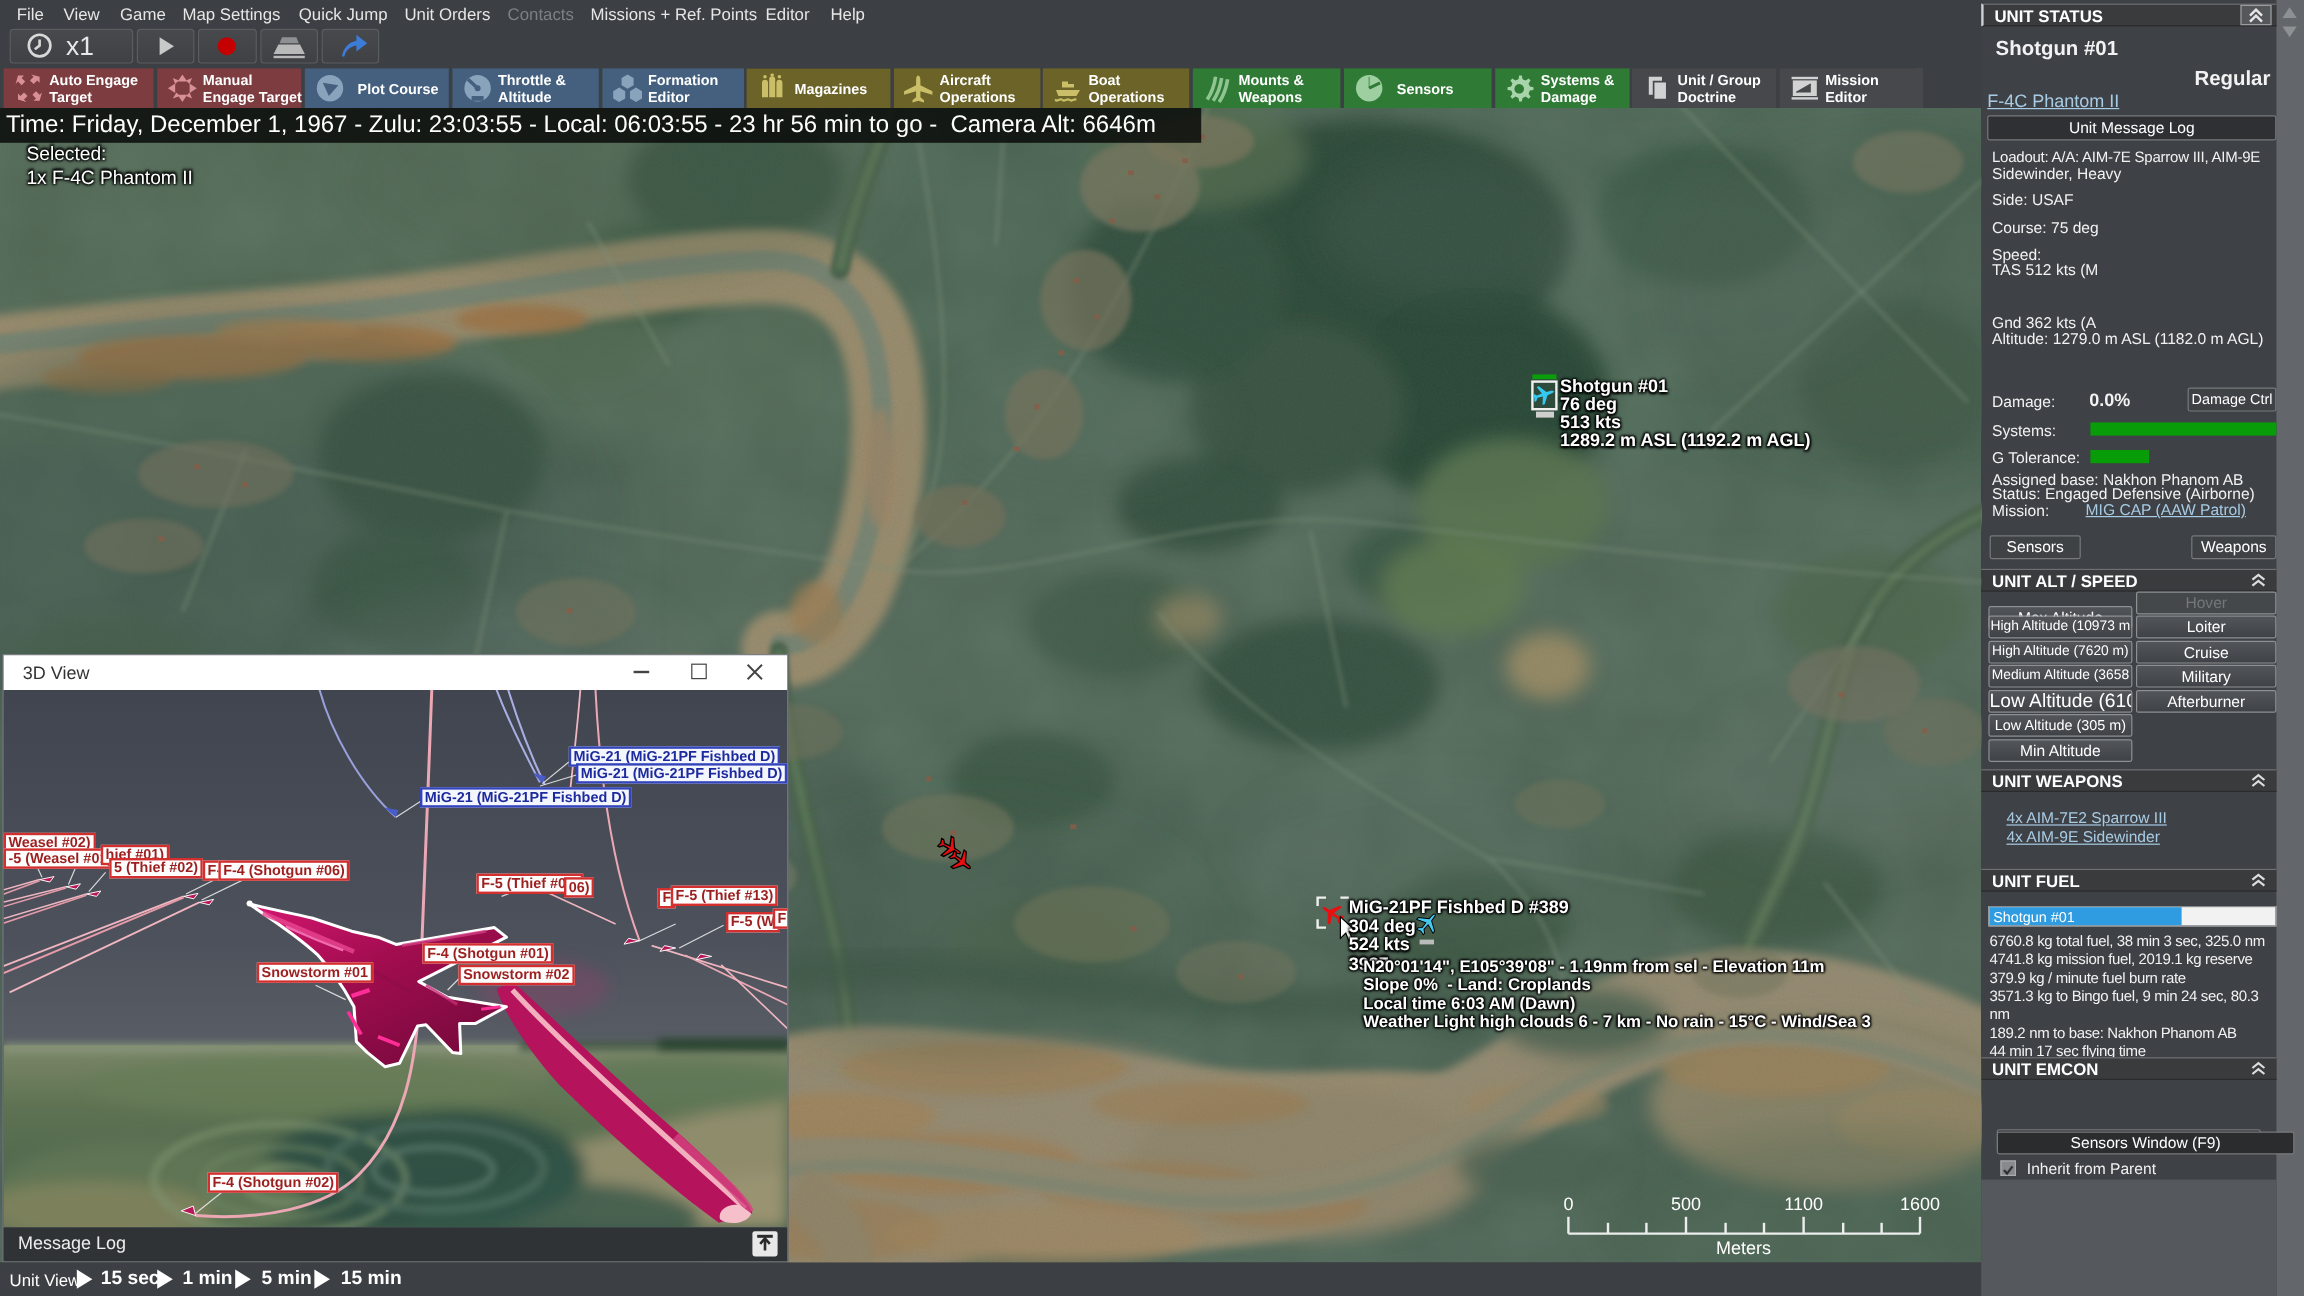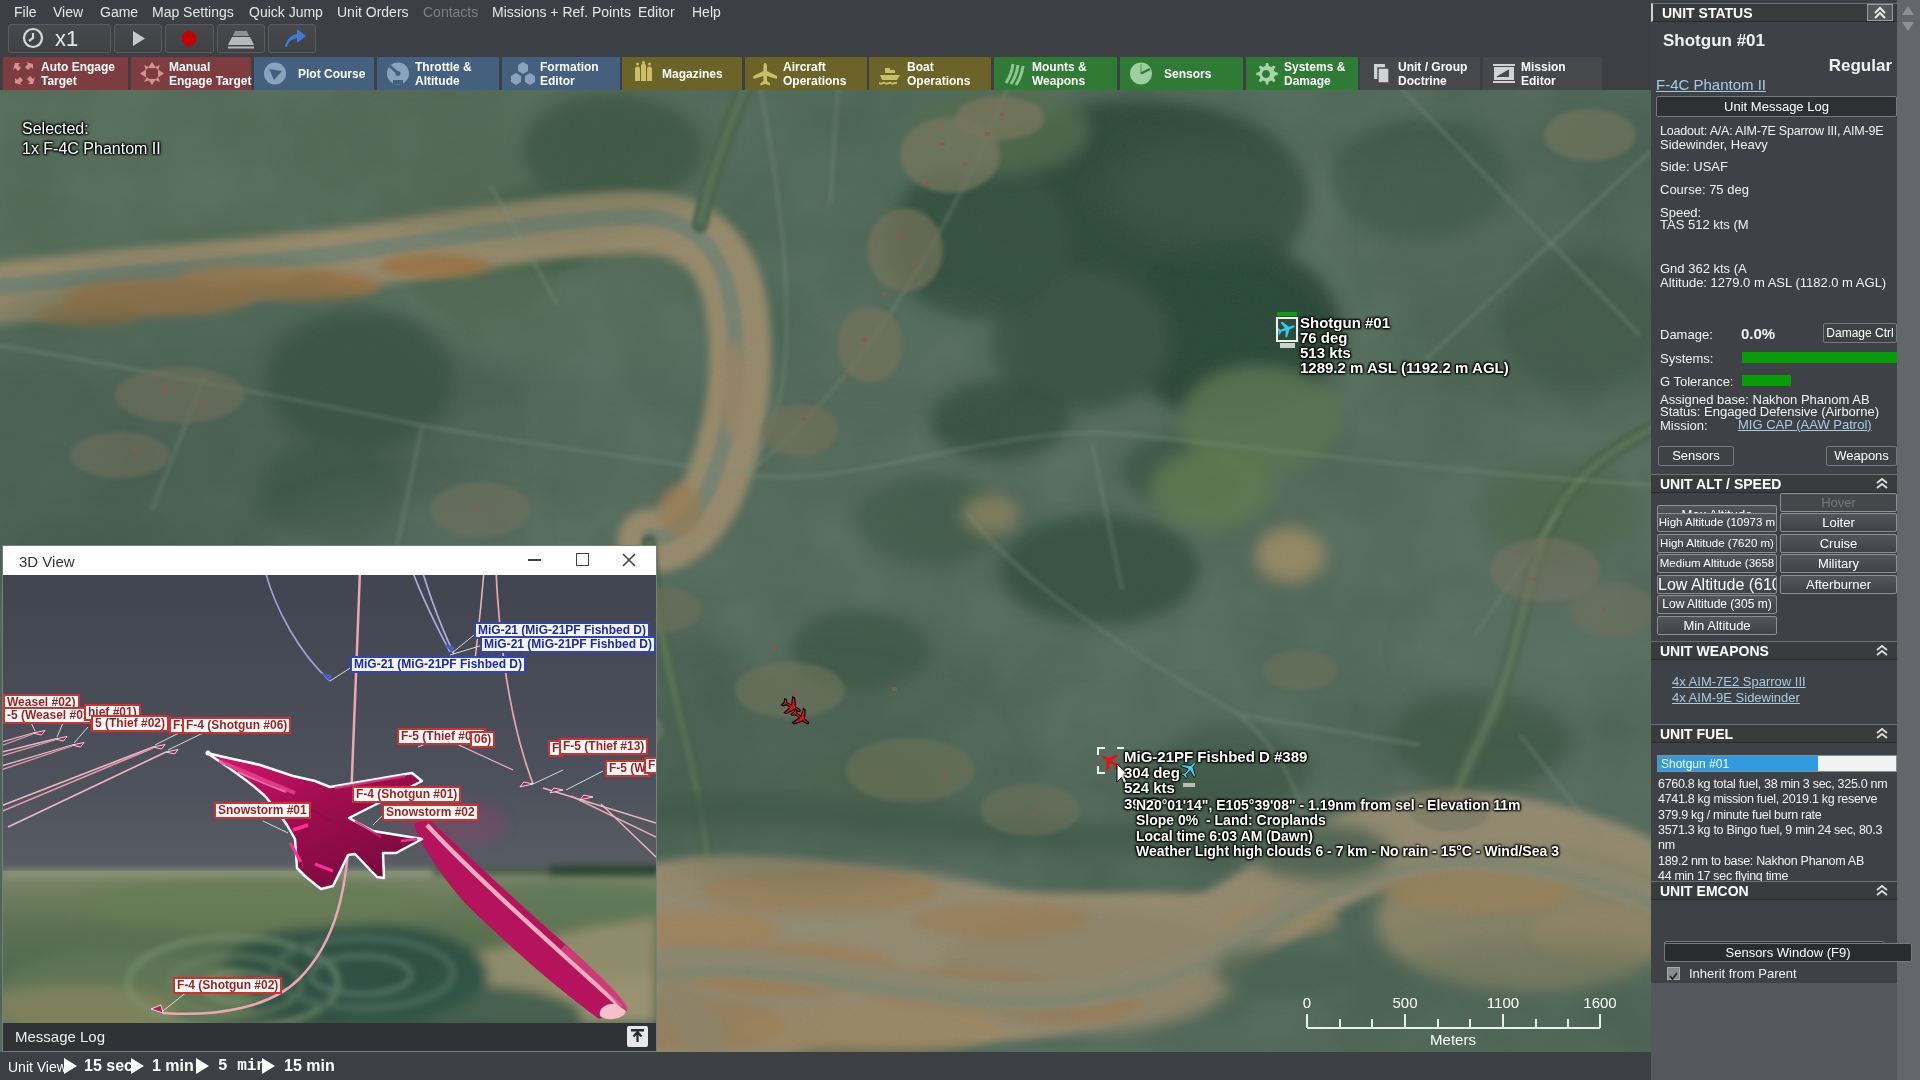--- a/index.html
+++ b/index.html
@@ -260,20 +260,21 @@
           <rect x="1602" y="517" width="4" height="4"></rect>
           <rect x="942" y="682" width="5" height="4"></rect>
           <rect x="1032" y="722" width="4" height="4"></rect>
           <rect x="792" y="602" width="5" height="4"></rect>
     </g>
     <rect width="1651" height="962" filter="url(#grain)"></rect>
   </svg>
   <div style="position:absolute;left:0;top:0;width:1651px;height:962px;background:rgba(28,40,38,0.09);"></div>
 
   
+  <div id="timebanner">Time: Friday, December 1, 1967 - Zulu: 23:03:55 - Local: 06:03:55 - 23 hr 56 min to go -&nbsp; Camera Alt: 6646m</div>
   <div class="maptext" style="position:absolute;left:22px;top:30px;font-size:16px;">Selected:</div>
   <div class="maptext" style="position:absolute;left:22px;top:50px;font-size:16px;">1x F-4C Phantom II</div>
 
   
   <div style="position:absolute;left:1277px;top:222px;width:20px;height:4px;background:#0a9e0a;"></div>
   <div style="position:absolute;left:1276px;top:227px;width:22px;height:25px;border:2px solid #f0f0f0;">
     <svg width="18" height="21" viewBox="0 0 18 21">
           <path d="M8.2 2 c0.8 0 1.2 1.6 1.2 3 l0.2 3 6.5 4.5 0 2 -6.6 -2.5 -0.3 4.5 2.3 2 0 1.6 -3.3 -1 -3.3 1 0 -1.6 2.3 -2 -0.3 -4.5 -6.6 2.5 0 -2 6.5 -4.5 0.2 -3 c0 -1.4 0.4 -3 1.2 -3 Z" fill="#35c8f0" transform="rotate(72 9 10.5)"></path>
         </svg>
   </div>
@@ -758,18 +759,18 @@
     <div style="position:absolute;left:0;top:983px;width:246px;height:97px;background:#55585c;"></div>
   </div>
 
   <div id="bottombar">
     <span style="position:absolute;left:8px;top:7px;font-size:14px;">Unit View</span>
     <span class="btri" style="left:64px"></span>
     <span style="position:absolute;left:84px;top:5px;font-size:16px;font-weight:bold;">15 sec</span>
     <span class="btri" style="left:131px"></span>
     <span style="position:absolute;left:152px;top:5px;font-size:16px;font-weight:bold;">1 min</span>
     <span class="btri" style="left:196px"></span>
-    <span style="position:absolute;left:218px;top:5px;font-size:16px;font-weight:bold;font-family:Liberation Mono, monospace;">5 min</span>
+    <span style="position:absolute;left:218px;top:5px;font-size:16px;font-weight:bold;">5 min</span>
     <span class="btri" style="left:262px"></span>
     <span style="position:absolute;left:284px;top:5px;font-size:16px;font-weight:bold;">15 min</span>
   </div>
 
 </div>
 
 </body></html>

